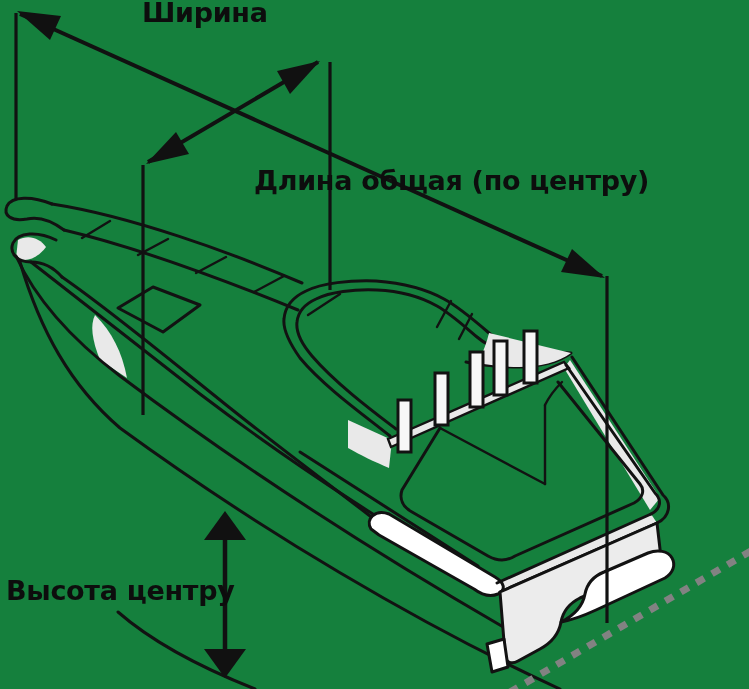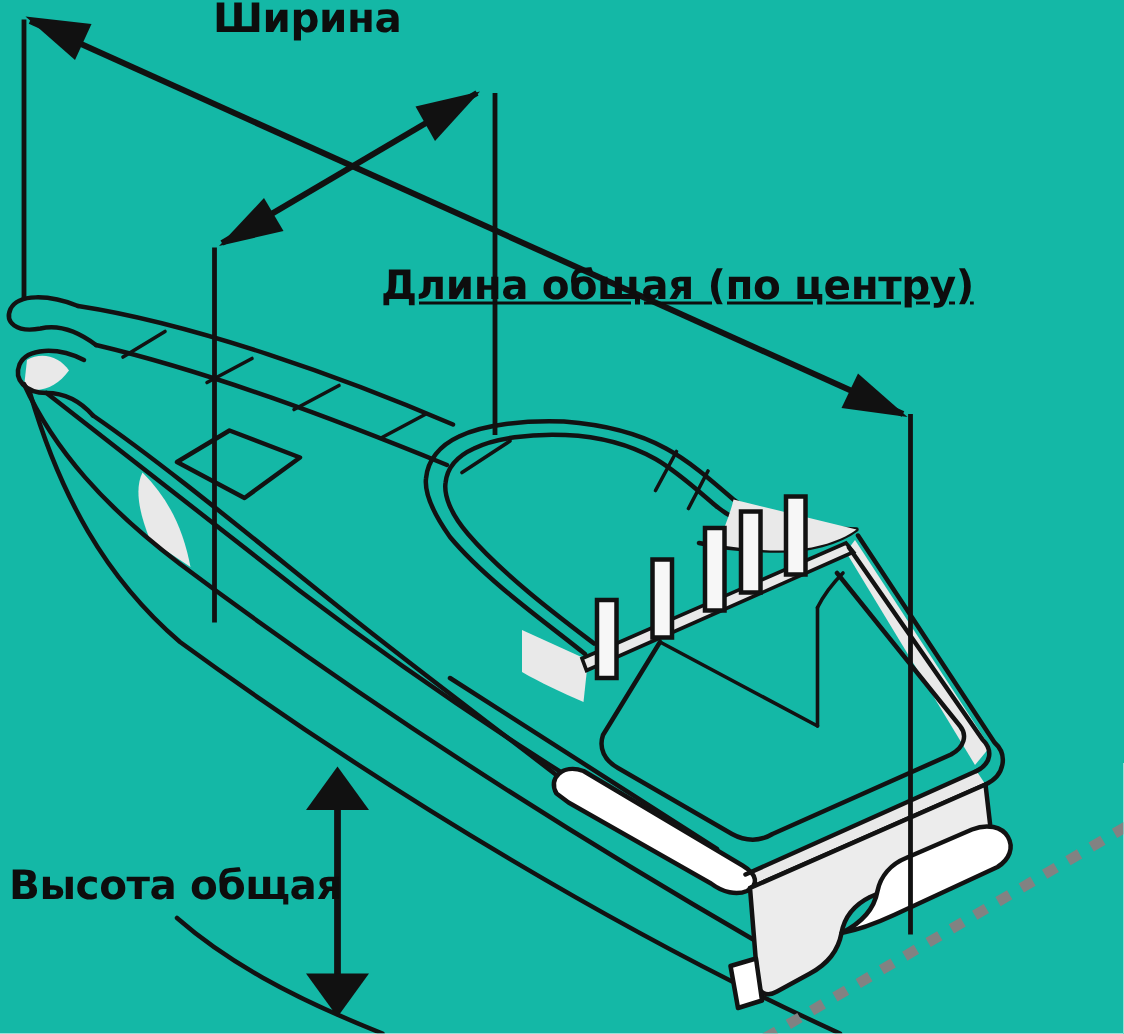--- a/index.html
+++ b/index.html
@@ -1,19 +1,19 @@
 <!DOCTYPE html>
 <html><head>
 <meta charset="utf-8">
 <style>
   html,body{margin:0;padding:0;background:#ffffff;}
   .stage{
     position:relative;
     width:749px;height:689px;
-    background:#14b8a6;
+    background:#15803d;
     overflow:hidden;
     font-family:"DejaVu Sans", sans-serif;
   }
   .stage svg{position:absolute;left:0;top:0;}
   .ln{stroke:#121212;stroke-width:3;fill:none;stroke-linecap:round;stroke-linejoin:round;}
   .ln-thin{stroke:#121212;stroke-width:2.4;fill:none;stroke-linecap:round;stroke-linejoin:round;}
   .shade{fill:#e9e9e9;stroke:none;}
   .white{fill:#ffffff;stroke:#121212;stroke-width:3;stroke-linejoin:round;}
   .post{fill:#f7f7f7;stroke:#121212;stroke-width:3;}
   .dim{stroke:#111111;stroke-width:4;fill:none;stroke-linecap:butt;}
@@ -119,17 +119,17 @@
       <polygon class="head" points="225,678 204,649 246,649"></polygon>
     </g>
 
     <line x1="510" y1="692" x2="756" y2="548" stroke="#828282" stroke-width="7" stroke-dasharray="9 9"></line>
   </svg>
 
   <div class="lbl" style="left:142px; top:-4px;">
     <div>Ширина</div>
   </div>
 
-  <div class="lbl" style="left:254px; top:174px;text-decoration:underline;">Длина общая (по центру)</div>
+  <div class="lbl" style="left:254px; top:164px;">Длина общая (по центру)</div>
 
-  <div class="lbl" style="left:6px; top:574px;">Высота общая</div>
+  <div class="lbl" style="left:6px; top:574px;">Высота центру</div>
 
 </div>
 
 </body></html>

